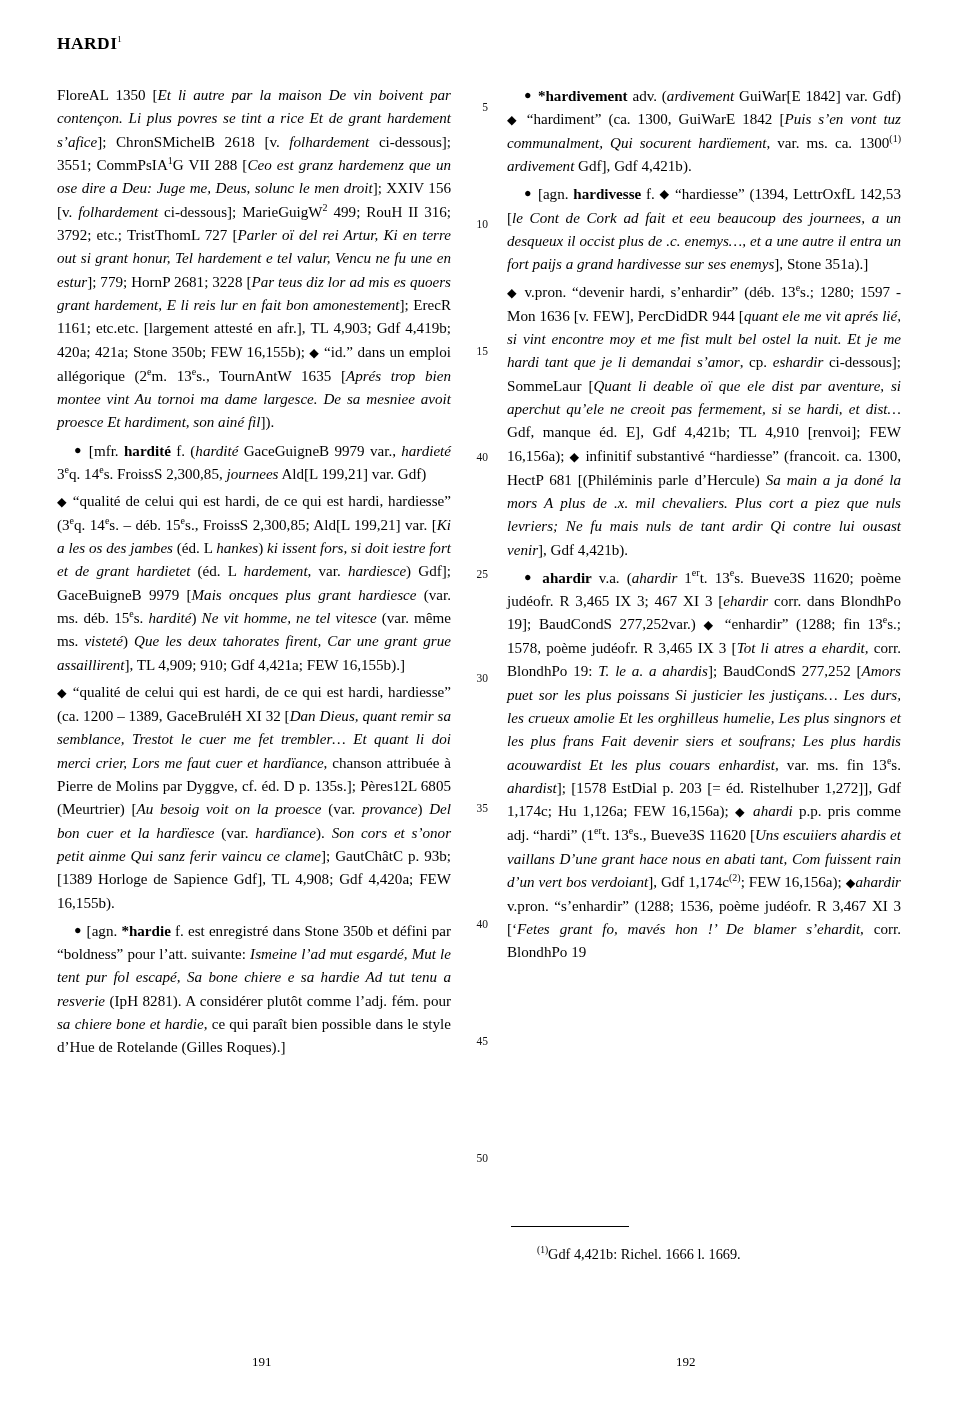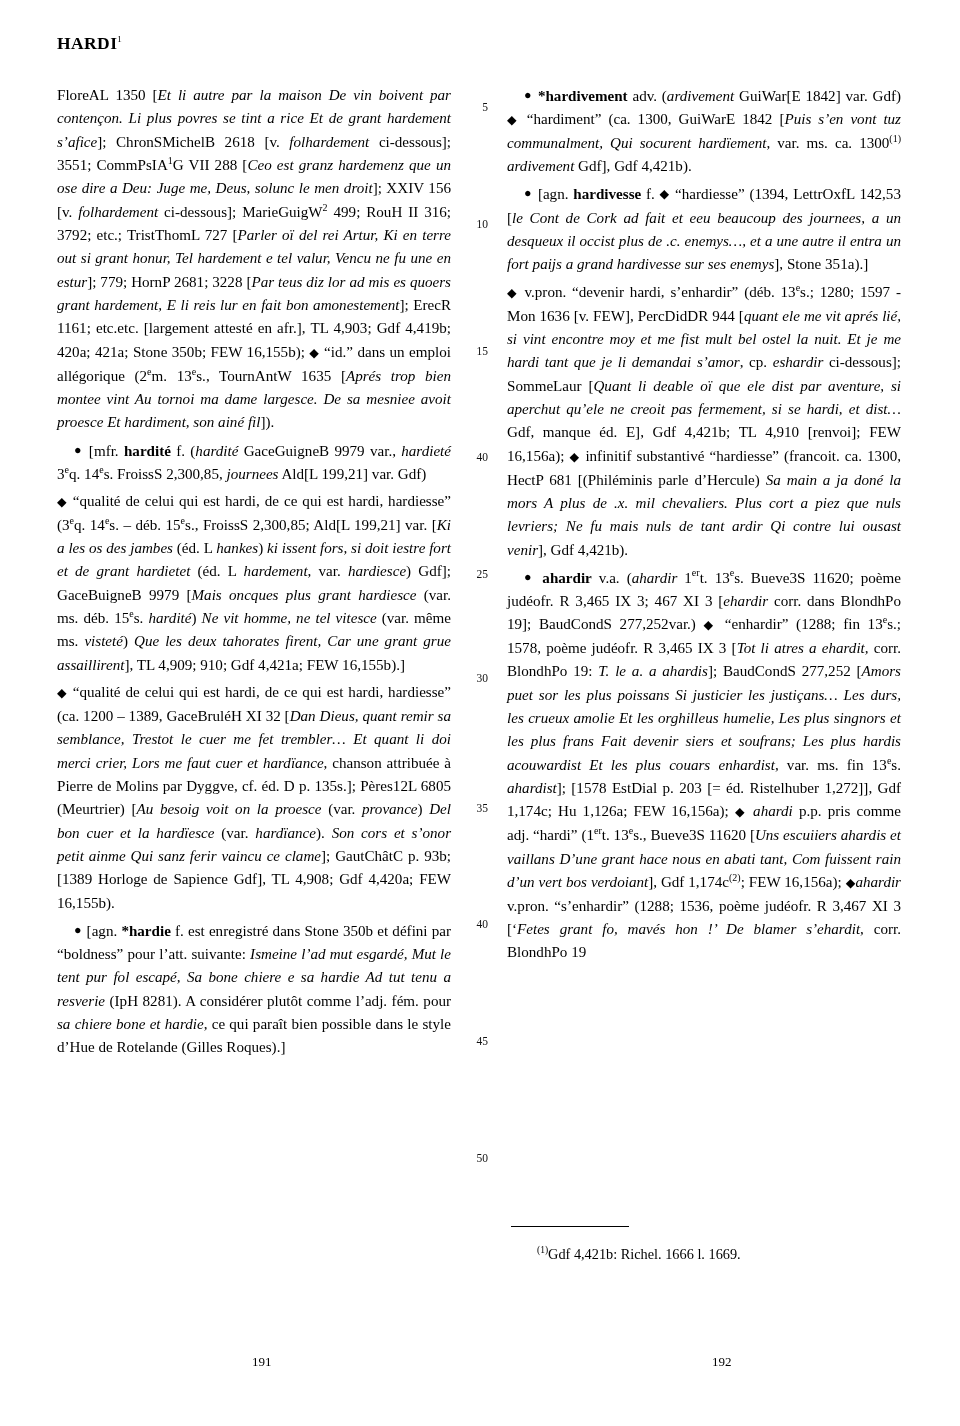--- a/index.html
+++ b/index.html
@@ -125,21 +125,21 @@
     line-height: 0;
   }
 
   
   .folio {
     position: absolute;
     top: 1354px;
     font-size: 13px;
   }
   .folio-left  { left: 252px; }
-  .folio-right { left: 712px; }
+  .folio-right { left: 676px; }
 </style>
 </head>
 <body>
 
 <div class="page">
 
   <div class="running-head"><span>HARDI</span><sup>1</sup></div>
 
   <div class="col col-left" id="col-left">
       <div class="para"><span>FloreAL 1350 [</span><i>Et li autre par la maison De vin boivent par contençon. Li plus povres se tint a rice Et de grant hardement s’afice</i><span>]; ChronSMichelB 2618 [v. </span><i>folhardement</i><span> ci-dessous]; 3551; CommPs</span><span style="font-variant: small-caps;">IA</span><span class="sup">1</span><span>G VII 288 [</span><i>Ceo est granz hardemenz que un ose dire a Deu: Juge me, Deus, solunc le men droit</i><span>]; XXIV 156 [v. </span><i>folhardement</i><span> ci-dessous]; MarieGuigW</span><span class="sup">2</span><span> 499; RouH II 316; 3792; etc.; TristThomL 727 [</span><i>Parler oï del rei Artur, Ki en terre out si grant honur, Tel hardement e tel valur, Vencu ne fu une en estur</i><span>]; 779; HornP 2681; 3228 [</span><i>Par teus diz lor ad mis es quoers grant hardement, E li reis lur en fait bon amonestement</i><span>]; ErecR 1161; etc.etc. [largement attesté en afr.], TL 4,903; Gdf 4,419b; 420a; 421a; Stone 350b; FEW 16,155b); </span><span class="diamond">◆</span><span> “id.” dans un emploi allégorique (2</span><span class="sup">e</span><span>m. 13</span><span class="sup">e</span><span>s., TournAntW 1635 [</span><i>Aprés trop bien montee vint Au tornoi ma dame largesce. De sa mesniee avoit proesce Et hardiment, son ainé fil</i><span>]).</span></div>

